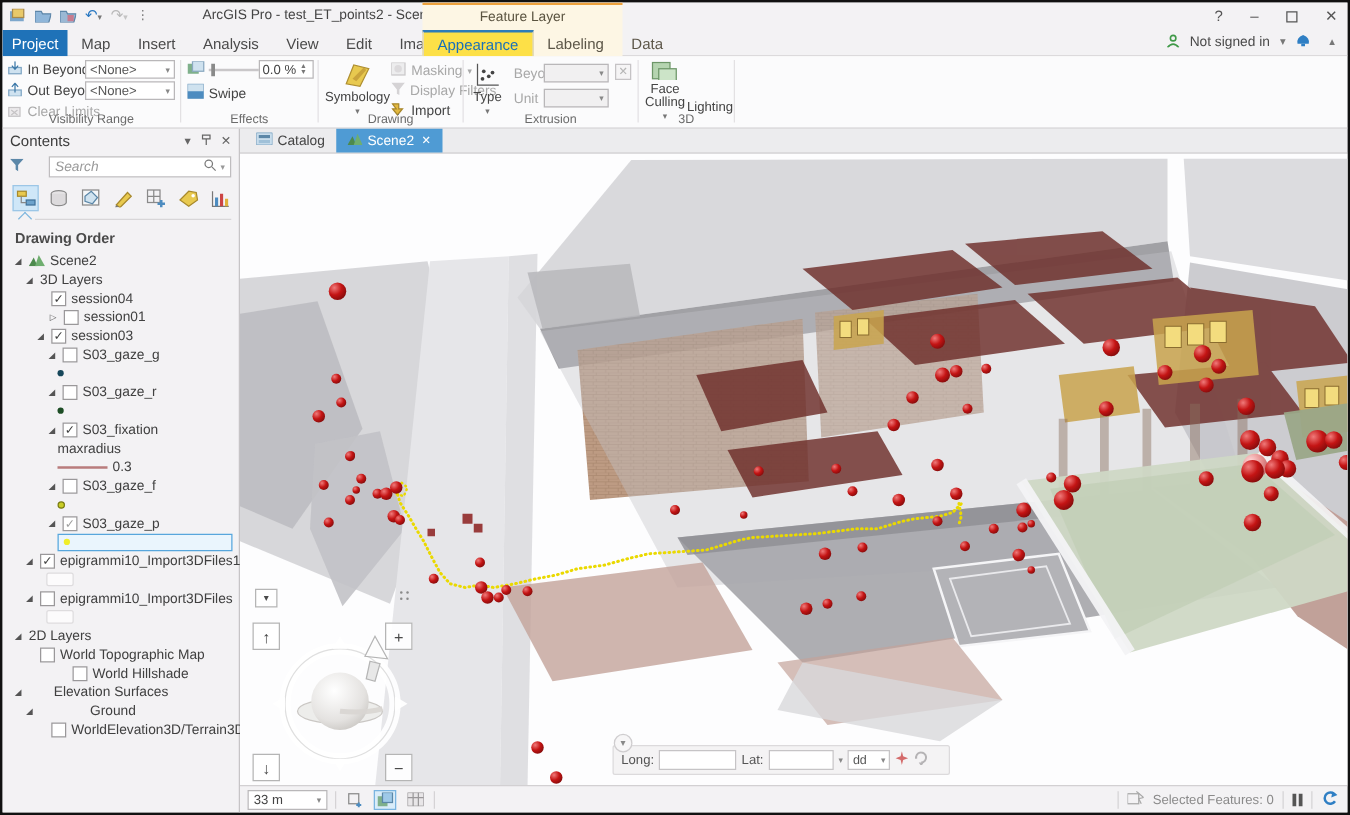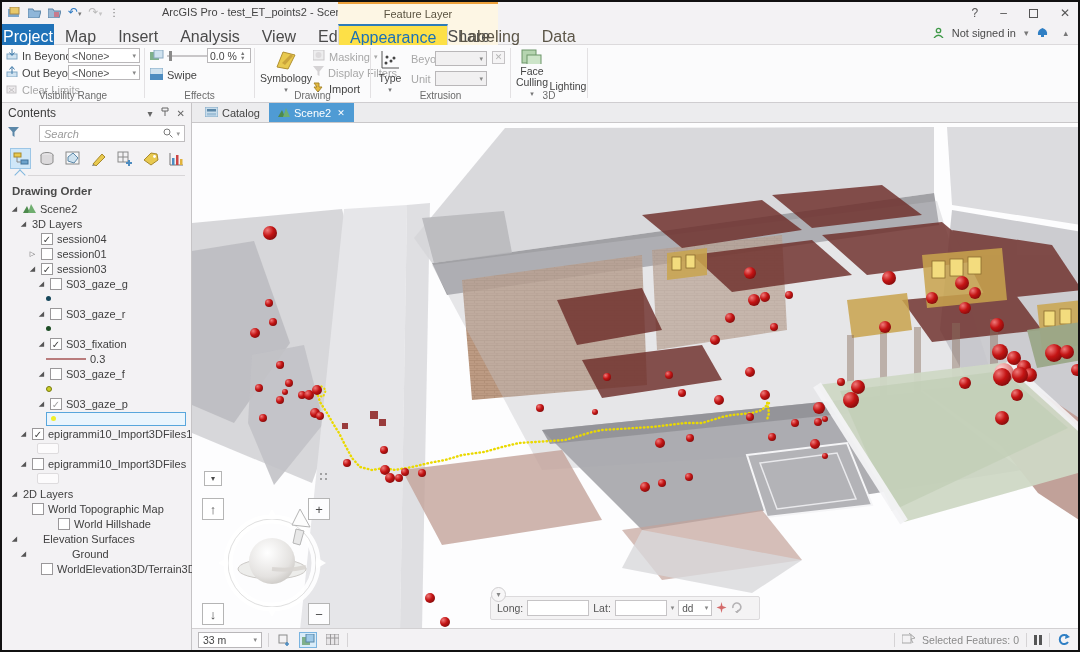--- a/index.html
+++ b/index.html
@@ -14,21 +14,21 @@
   .qat .sep-dots { color:#777; font-size:10px; letter-spacing:1px; }
   .title-text { position:absolute; left:160px; top:4px; font-size:11px; color:#444; }
   .ctx-header { position:absolute; left:336px; top:0; width:160px; height:22px; background:#fdf6e4; border-top:2px solid #eda13c; text-align:center; line-height:20px; color:#5a5340; font-size:11px; }
   .win-controls { position:absolute; right:8px; top:0; height:22px; display:flex; align-items:center; gap:22px; color:#555; font-size:12px; }
   .win-controls .maxbox { width:9px; height:9px; border:1px solid #555; display:inline-block; }
 
   
   .tabrow { position:absolute; left:0; top:22px; width:100%; height:21px; background:#f3f2f4; border-bottom:1px solid #dcdadc; }
   .ctx-tab-bg { position:absolute; left:336px; top:0; width:160px; height:21px; background:#fdf6e4; }
   .tabs { position:absolute; left:0; top:0; height:21px; display:flex; }
-  .tab { padding:4px 11px 0 11px; height:21px; font-size:16px; color:#4a4a4a; }
+  .tab { padding:4px 11px 0 11px; height:21px; font-size:12px; color:#4a4a4a; }
   .tab.project { background:#1f72b8; color:#fff; width:52px; text-align:center; padding:4px 0 0 0; }
   .ctx-tabs { position:absolute; left:336px; top:0; height:21px; display:flex; }
   .ctx-tabs .tab { color:#5c5648; }
   .tab.active { background:#fde047; color:#1a70b8; border:1px solid #d9d7d9; border-top:2px solid #2e7cb8; border-bottom:none; padding-top:3px; }
   .account-area { position:absolute; right:10px; top:2px; display:flex; align-items:center; gap:8px; color:#4a4a4a; }
   .account-area .chev { color:#777; font-size:9px; }
 
   
   .ribbon { position:absolute; left:0; top:43px; width:100%; height:58px; background:#fbfbfc; border-bottom:1px solid #cfcdd0; }
   .rgroup { position:absolute; top:0; height:57px; }
@@ -421,21 +421,21 @@
           </div>
           <div class="tree-row" style="padding-left: 17px;">
             <span class="exp">◢</span>
             <span>3D Layers</span>
           </div>
           <div class="tree-row" style="padding-left: 26px;">
             <span class="exp"></span>
             <span class="cb">✓</span>
             <span>session04</span>
           </div>
-          <div class="tree-row" style="padding-left: 26px;">
+          <div class="tree-row" style="padding-left: 36px;">
             <span class="exp">▷</span>
             <span class="cb"></span>
             <span>session01</span>
           </div>
           <div class="tree-row" style="padding-left: 26px;">
             <span class="exp">◢</span>
             <span class="cb">✓</span>
             <span>session03</span>
           </div>
           <div class="tree-row" style="padding-left: 35px;">
@@ -451,20 +451,23 @@
             <span class="cb"></span>
             <span>S03_gaze_r</span>
           </div>
           <div class="tree-row" style="padding-left: 44px;">
             <span class="sym-dot" style="height: 5px; width: 5px; background: rgb(29, 77, 37);"></span>
           </div>
           <div class="tree-row" style="padding-left: 35px;">
             <span class="exp">◢</span>
             <span class="cb">✓</span>
             <span>S03_fixation</span>
+          </div>
+          <div class="tree-row" style="padding-left: 44px;">
+            <span class="sublabel">maxradius</span>
           </div>
           <div class="tree-row" style="padding-left: 44px;">
             <span class="sym-line"></span>
             <span>0.3</span>
           </div>
           <div class="tree-row" style="padding-left: 35px;">
             <span class="exp">◢</span>
             <span class="cb"></span>
             <span>S03_gaze_f</span>
           </div>

